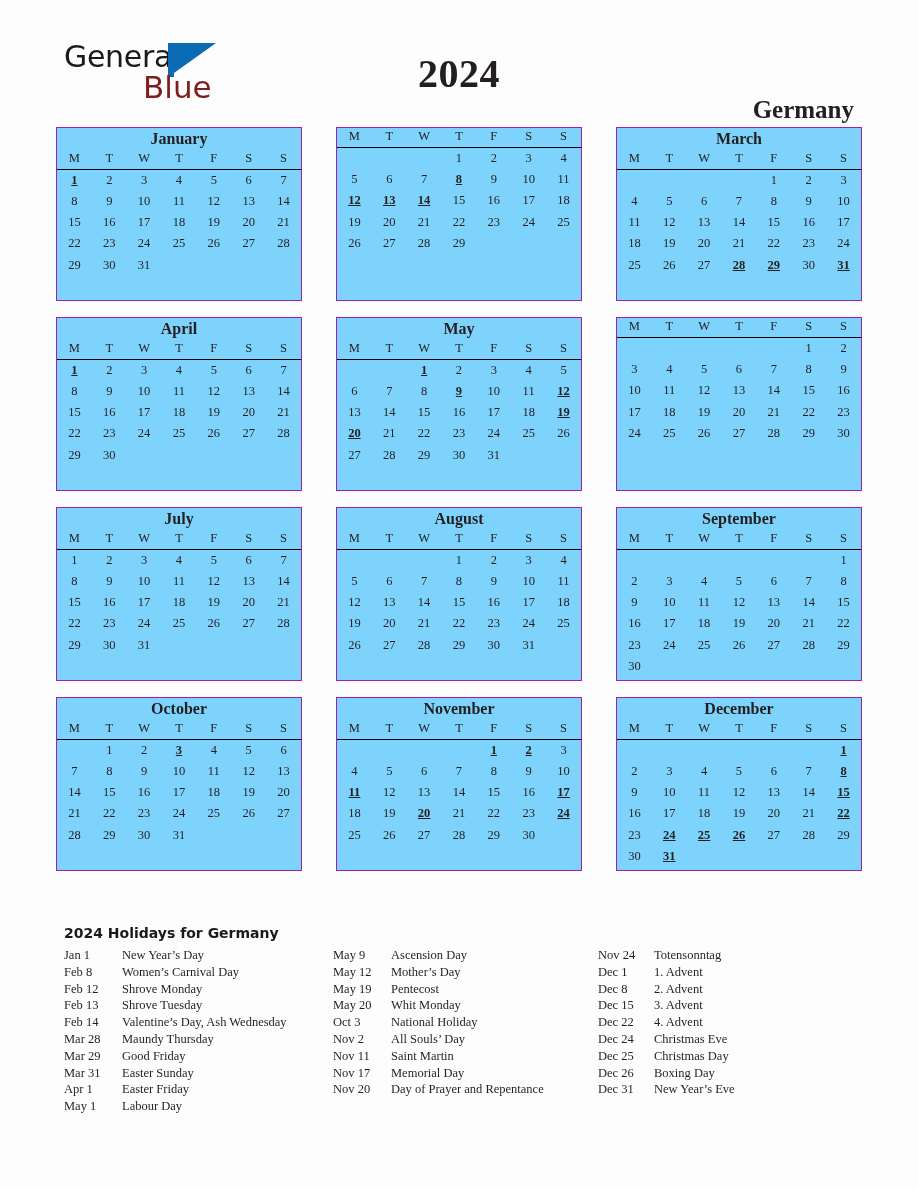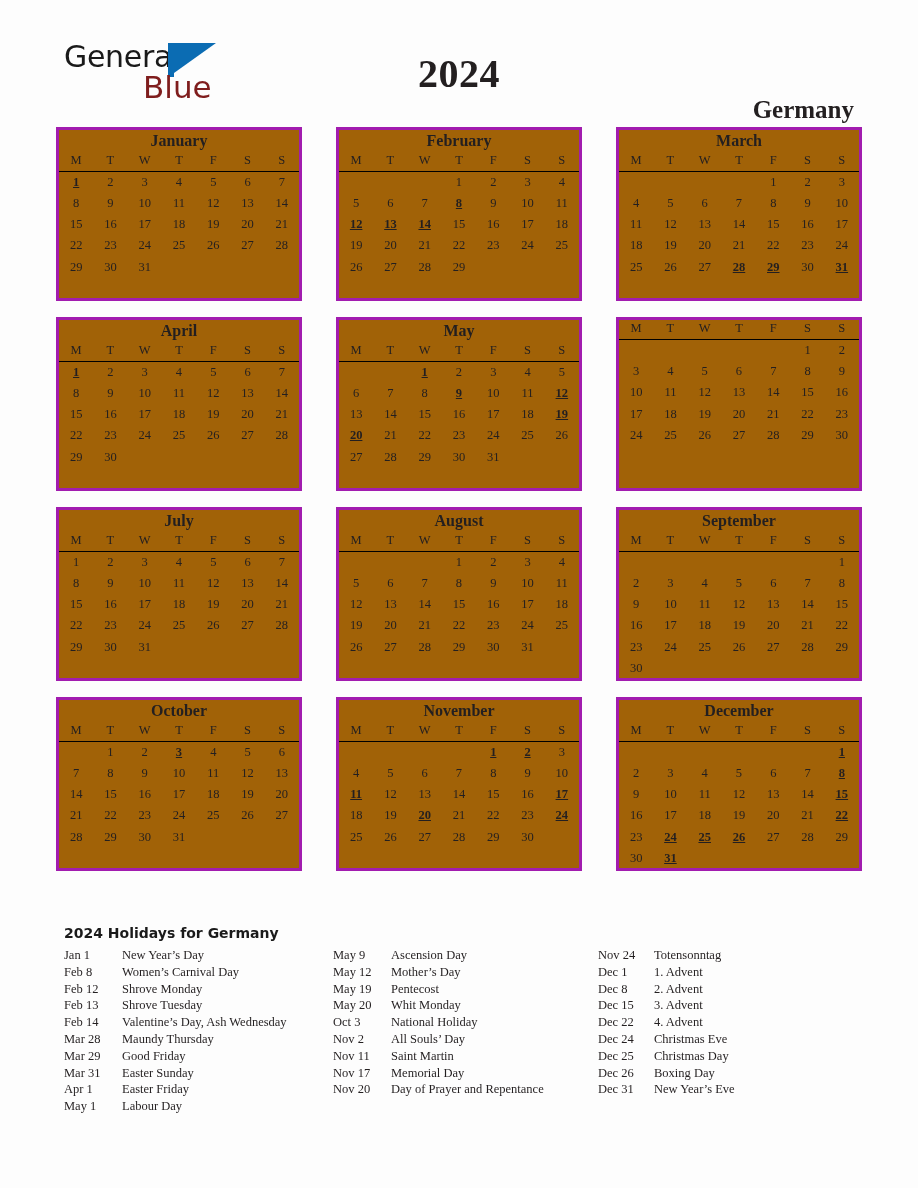--- a/index.html
+++ b/index.html
@@ -82,22 +82,22 @@
     position: absolute;
     left: 56px;
     top: 127px;
     width: 806px;
     display: grid;
     grid-template-columns: repeat(3, 246px);
     grid-column-gap: 34px;
     grid-row-gap: 16px;
   }
   .month-card {
-    border: 3px solid #a21caf;
-    background: #a16207;
+    border: 1px solid #a21caf;
+    background: #7dd3fc;
     padding: 0;
     height: 174px;
   }
   .month-name {
     text-align: center;
     font-size: 16px;
     font-weight: bold;
     padding: 3px 0 2px;
     line-height: 1.05;
   }
@@ -237,21 +237,20 @@
             <td>31</td>
             <td>&nbsp;</td>
             <td>&nbsp;</td>
             <td>&nbsp;</td>
             <td>&nbsp;</td>
           </tr>
         </tbody>
       </table>
     </div>
     <div class="month-card">
-      <div class="month-name">February</div>
       <table class="month-table">
         <thead>
           <tr>
             <th>M</th>
             <th>T</th>
             <th>W</th>
             <th>T</th>
             <th>F</th>
             <th>S</th>
             <th>S</th>

